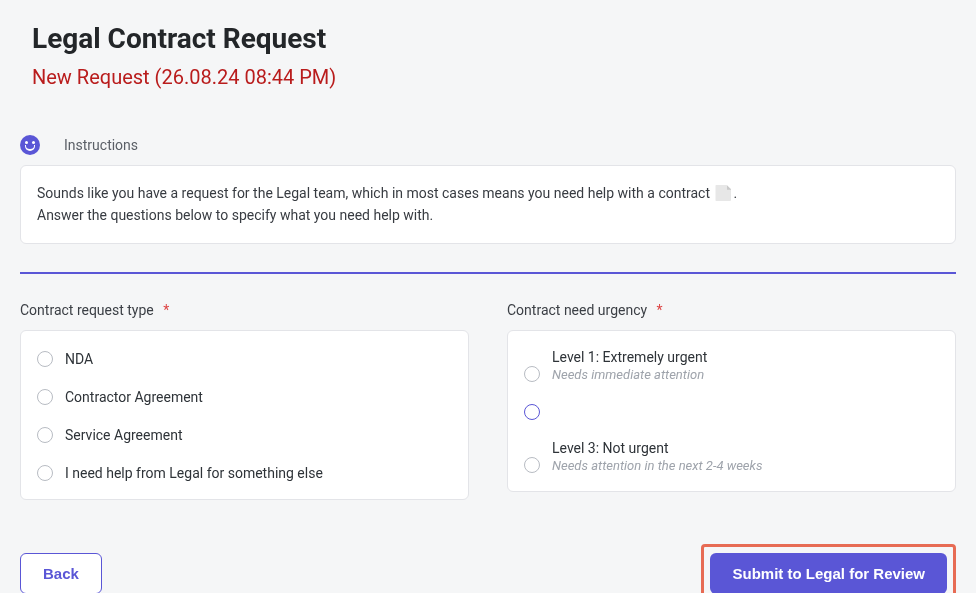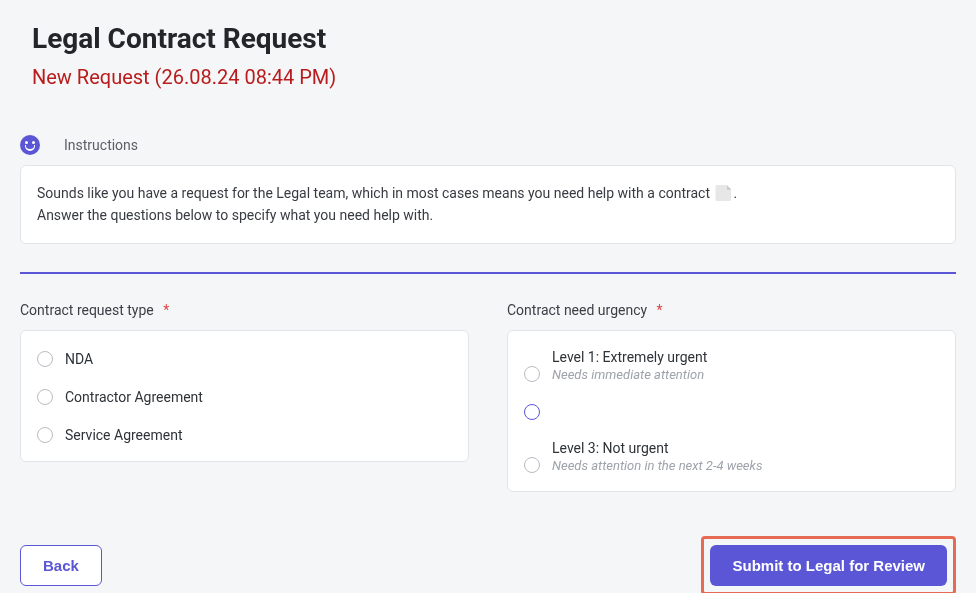--- a/index.html
+++ b/index.html
@@ -215,20 +215,26 @@
           <span class="radio-texts">
             <span class="radio-label">Contractor Agreement</span>
           </span>
         </label>
         <label class="radio-item">
           <span class="radio-circle"></span>
           <span class="radio-texts">
             <span class="radio-label">Service Agreement</span>
           </span>
         </label>
+        <label class="radio-item">
+          <span class="radio-circle"></span>
+          <span class="radio-texts">
+            <span class="radio-label">I need help from Legal for something else</span>
+          </span>
+        </label>
       </div>
     </div>
 
     <div class="field-group">
       <div class="field-label">
         <span>Contract need urgency</span>
         <span class="req">*</span>
       </div>
       <div class="radio-card">
         <label class="radio-item">

